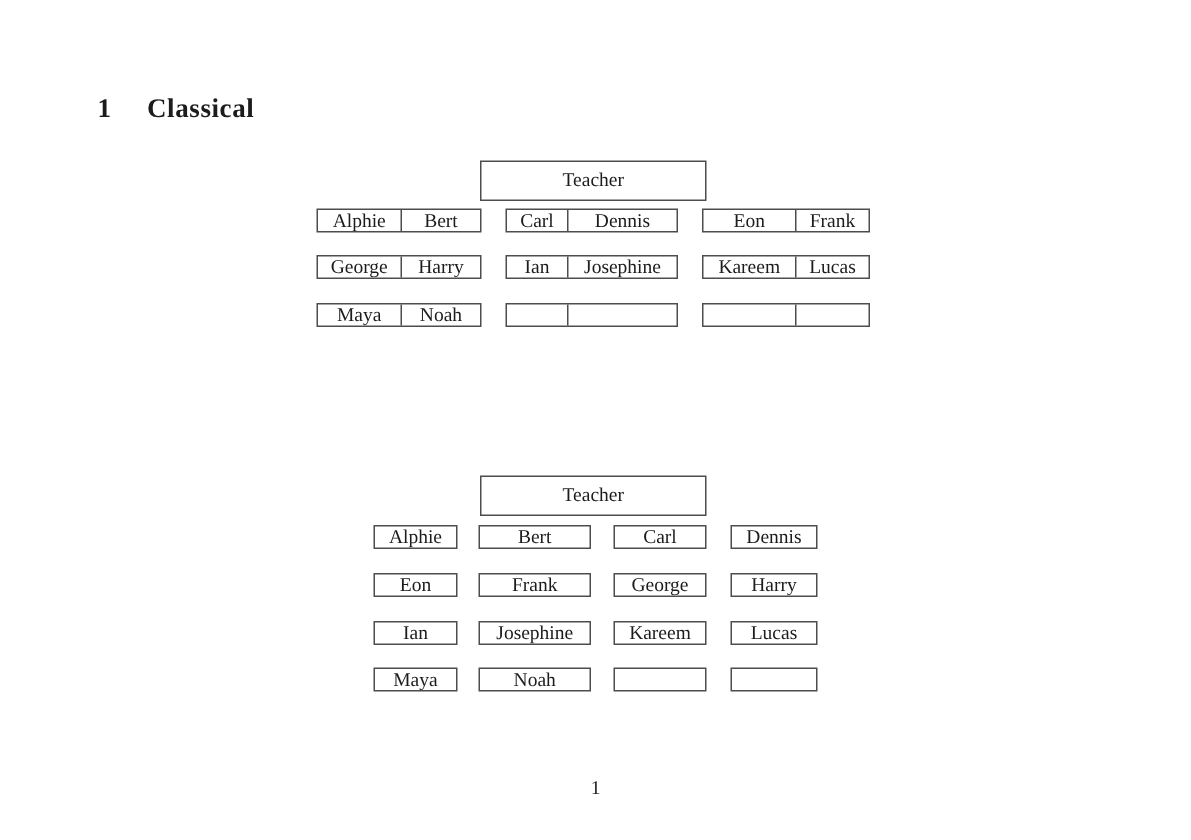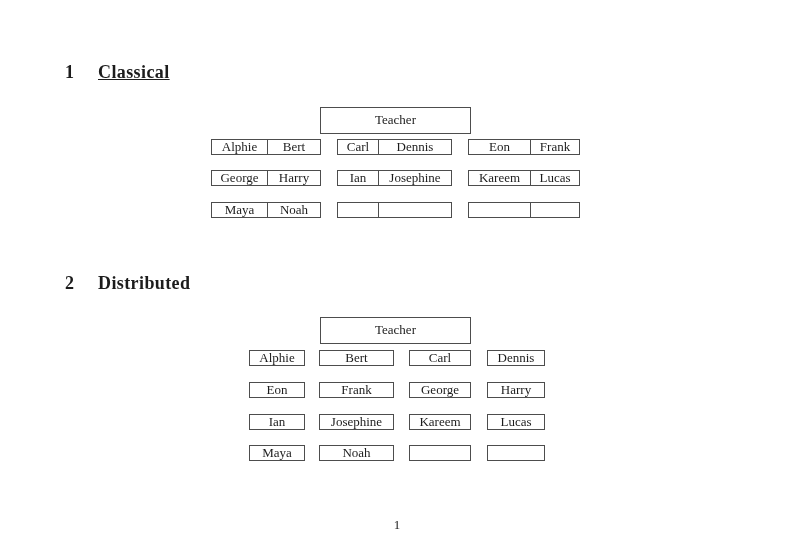--- a/index.html
+++ b/index.html
@@ -21,21 +21,21 @@
     left: 65px;
     font-size: 18px;
     font-weight: bold;
     letter-spacing: 0.4px;
     white-space: nowrap;
   }
   .heading .sec-num {
     display: inline-block;
     width: 33px;
   }
-  .h-classical { top: 62px; text-decoration: underline; }
+  .h-classical { top: 62px; }
   .h-distributed { top: 273px; }
 
   .teacher {
     position: absolute;
     left: 320px;
     width: 151px;
     height: 27px;
     box-sizing: border-box;
     border: 1px solid #4d4d4d;
     display: flex;
@@ -154,23 +154,20 @@
   </div>
   <div class="desk cc2 cr3">
     <span class="seat s1"></span>
     <span class="seat s2"></span>
   </div>
   <div class="desk cc3 cr3">
     <span class="seat s1"></span>
     <span class="seat s2"></span>
   </div>
 
-  <div class="heading h-distributed">
-    <span class="sec-num">2</span><span class="sec-title">Distributed</span>
-  </div>
 
   <div class="teacher t-distributed">
     <span>Teacher</span>
   </div>
 
   <div class="dbox dc1 dr1">
       <span>Alphie</span>
     </div>
   <div class="dbox dc2 dr1">
       <span>Bert</span>

